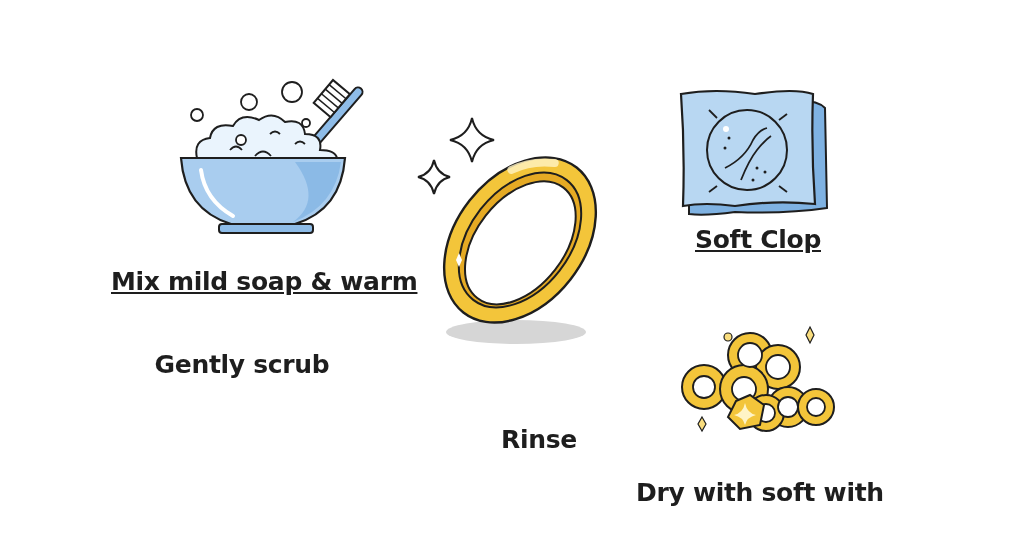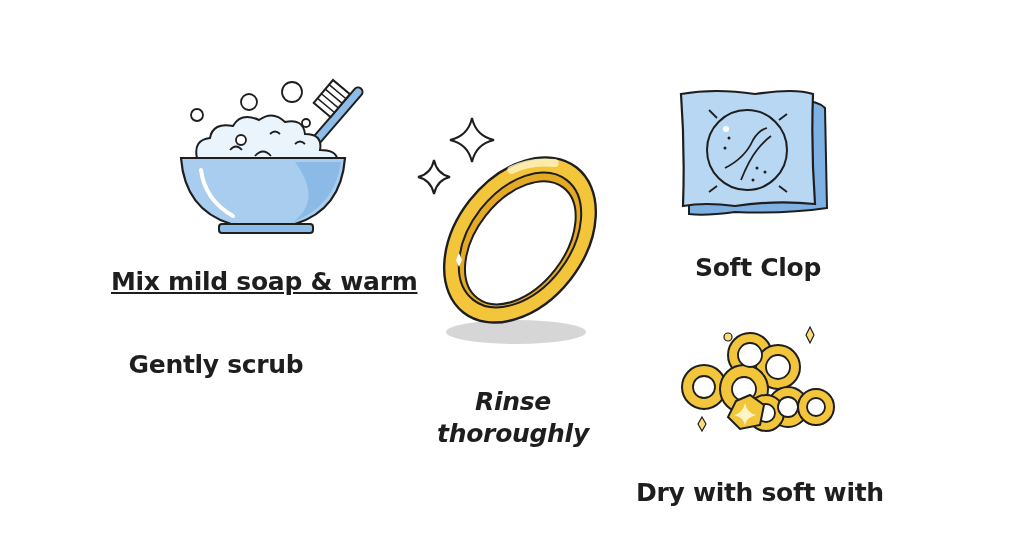--- a/index.html
+++ b/index.html
@@ -1,19 +1,19 @@
 <!DOCTYPE html>
 <html><head>
 <meta charset="utf-8">
 <style>
   html, body { margin:0; padding:0; background:#ffffff; }
   body { width:1024px; height:559px; position:relative; overflow:hidden;
          font-family:"DejaVu Sans", "Liberation Sans", sans-serif; color:#1e1e1e; }
   .label { position:absolute; font-weight:bold; font-size:25px; line-height:32px; letter-spacing:-0.3px; white-space:nowrap; }
-  .label.center { text-align:center; }
+  .label.center { text-align:center;margin-left:26px; }
   svg { position:absolute; overflow:visible; }
 </style>
 </head>
 <body>
 
 <svg style="left:175px;top:70px;" width="200" height="170" viewBox="0 0 200 170">
 
   <path d="M120 95 L183 22" stroke="#1e1e1e" stroke-width="11" stroke-linecap="round"></path>
   <path d="M120 95 L183 22" stroke="#8ebce8" stroke-width="7" stroke-linecap="round"></path>
 
@@ -99,20 +99,19 @@
   <path d="M22 92 l4 7 -4 7 -4 -7 z" fill="#f9dd7e" stroke="#1e1e1e" stroke-width="1.2"></path>
   <circle cx="48" cy="12" r="4" fill="#f9dd7e" stroke="#1e1e1e" stroke-width="1.2"></circle>
 </svg>
 
 <div class="label" style="left:111px;top:266px;text-decoration:underline;">Mix mild soap &amp; warm</div>
 
 <div class="label center" style="left:103px;top:349px;width:226px;">
   <div>Gently scrub</div>
 </div>
 
-<div class="label center" style="left:430px;top:386px;width:166px;font-style:italic;">
+<div class="label center" style="left:430px;top:424px;width:166px;">
   <div>Rinse</div>
-  <div>thoroughly</div>
 </div>
 
-<div class="label" style="left:695px;top:252px;">Soft Clop</div>
+<div class="label" style="left:695px;top:224px;text-decoration:underline;">Soft Clop</div>
 
 <div class="label" style="left:636px;top:477px;">Dry with soft with</div>
 
 </body></html>

